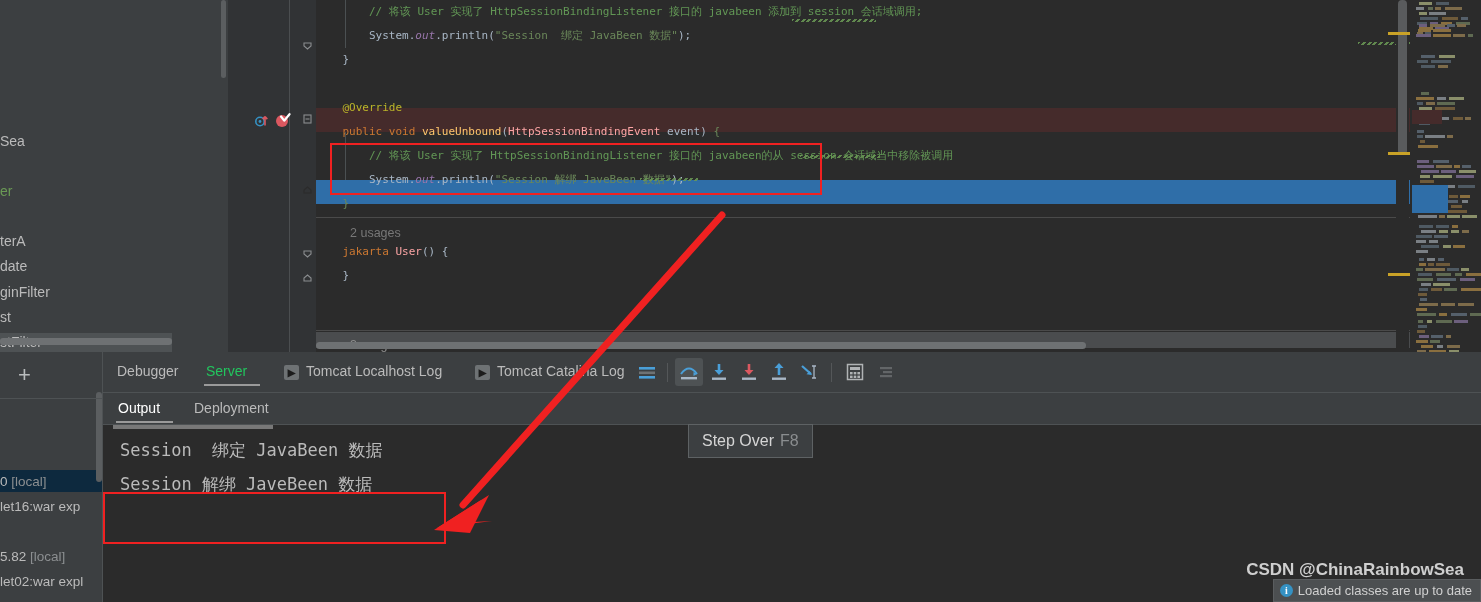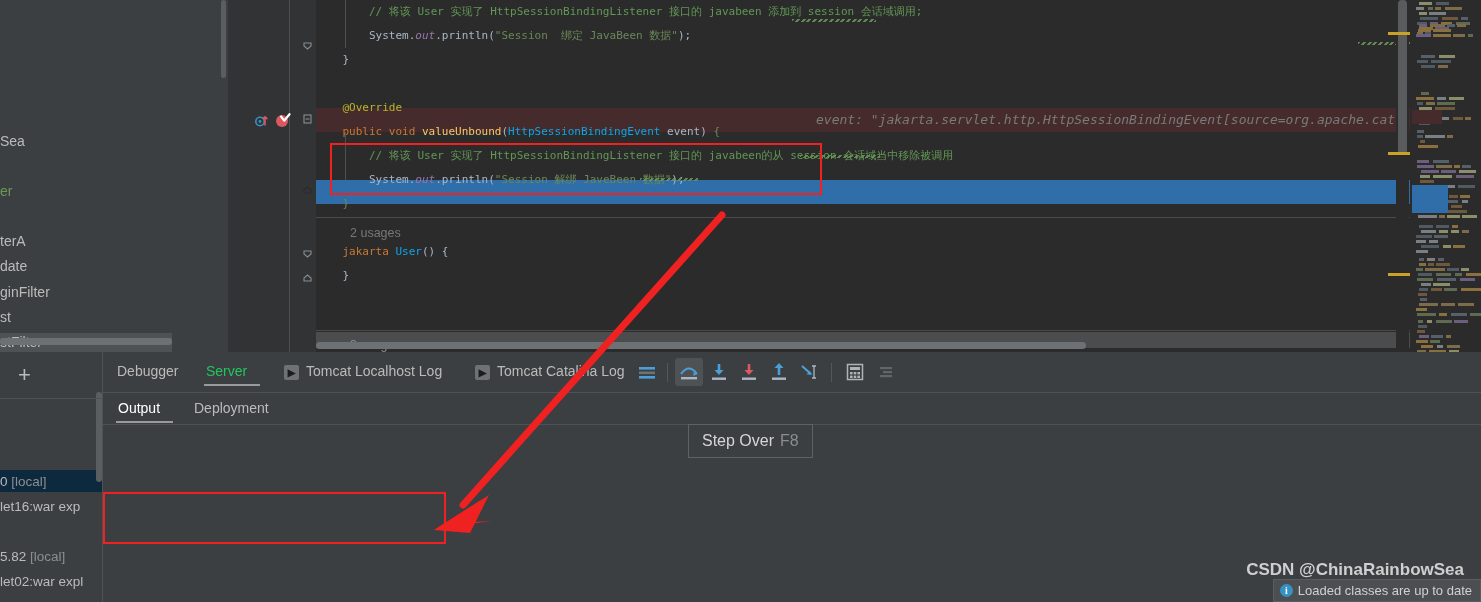--- a/index.html
+++ b/index.html
@@ -28,21 +28,21 @@
   .lineno.cur { color: #a4a3a3; }
   .gutter-vline { position: absolute; left: 289px; top: 0; width: 1px; height: 352px; background: #4b4e50; }
   .fold { position: absolute; left: 302px; width: 11px; height: 11px; }
   .fold svg { display:block; }
   .gi { position: absolute; }
 
   
   .code { position: absolute; left: 316px; top: 0; width: 1080px; height: 352px; overflow: hidden; font-family: "DejaVu Sans Mono", monospace; font-size: 11px; }
   .cl { position: absolute; left: 0; white-space: pre; line-height: 24px; height: 24px; }
   .kw { color: #cc7832; }
-  .cls { color: #0ea5e9; margin-top: 12px; }
+  .cls { color: #fca5a5; margin-top: 12px; }
   .mth { color: #ffc66d; }
   .str { color: #6a8759; }
   .cmt { color: #629755; }
   .anno { color: #bbb529; }
   .fld { color: #9876aa; font-style: italic; }
   .plain { color: #a9b7c6; }
 
   .hl-line { position: absolute; left: 316px; width: 1094px; height: 24px; background: #2f6ea8; }
   .err-line { position: absolute; left: 316px; width: 1094px; height: 24px; background: #452b2b; }
   .hint { color: #7a7a7a; font-style: italic; font-family: "DejaVu Sans Mono", monospace; font-size: 13px; }
@@ -202,21 +202,20 @@
         <path d="M10 12.5V3.5M10 3.5l-2.3 2.6M10 3.5l2.3 2.6" stroke="#db5860" stroke-width="1.6" fill="none"></path>
       </svg>
     </div>
     <div class="gi" style="left:275px; top:113px;">
       <svg width="16" height="15" viewBox="0 0 16 15">
         <circle cx="7" cy="8" r="6" fill="#db5860"></circle>
         <path d="M6 3.5l3.2 4.2L14.5 1.2" stroke="#ffffff" stroke-width="2.2" fill="none" stroke-linecap="round" stroke-linejoin="round"></path>
       </svg>
     </div>
 
-    <div class="hint" style="position:absolute; left:816px; top:112px;">event:  "jakarta.servlet.http.HttpSessionBindingEvent[source=org.apache.cat</div>
 
     <div class="usages" style="left:350px; top:226px;">2 usages</div>
     <div class="sep-line" style="top:217px;"></div>
     <div class="sep-line" style="top:330px;"></div>
     <div style="position:absolute; left:316px; top:332px; width:1094px; height:16px; background:#4a4c4e;"></div>
     <div class="usages" style="left:350px; top:338px; color:#8d8d8d;">3 usages</div>
 
     <div class="squiggle" style="left:792px; top:19px; width:84px;"></div>
     <div class="squiggle" style="left:1358px; top:42px; width:52px;"></div>
     <div class="squiggle" style="left:800px; top:155px; width:80px;"></div>
@@ -487,20 +486,25 @@
         </div>
       </div>
     </div>
 
     <div class="subtabs-row">
       <div class="subtab active" style="left:15px;">Output</div>
       <div class="tab-underline" style="left:13px; width:57px; bottom:2px;"></div>
       <div class="subtab" style="left:91px;">Deployment</div>
     </div>
 
+    <div class="console">
+      <div class="console-top-scroll"></div>
+      <div class="cline" style="top:14px;">Session  绑定 JavaBeen 数据</div>
+      <div class="cline" style="top:48px;">Session 解绑 JaveBeen 数据</div>
+    </div>
   </div>
 
   <div class="tooltip" style="left:688px; top:424px;">
     <span>Step Over</span><span class="sc">F8</span>
   </div>
 
   <div class="redbox" style="left:103px; top:492px; width:343px; height:52px;"></div>
 
   <svg class="arrow-svg">
     <line x1="722" y1="215" x2="463" y2="505" stroke="#f02121" stroke-width="7" stroke-linecap="round"></line>

